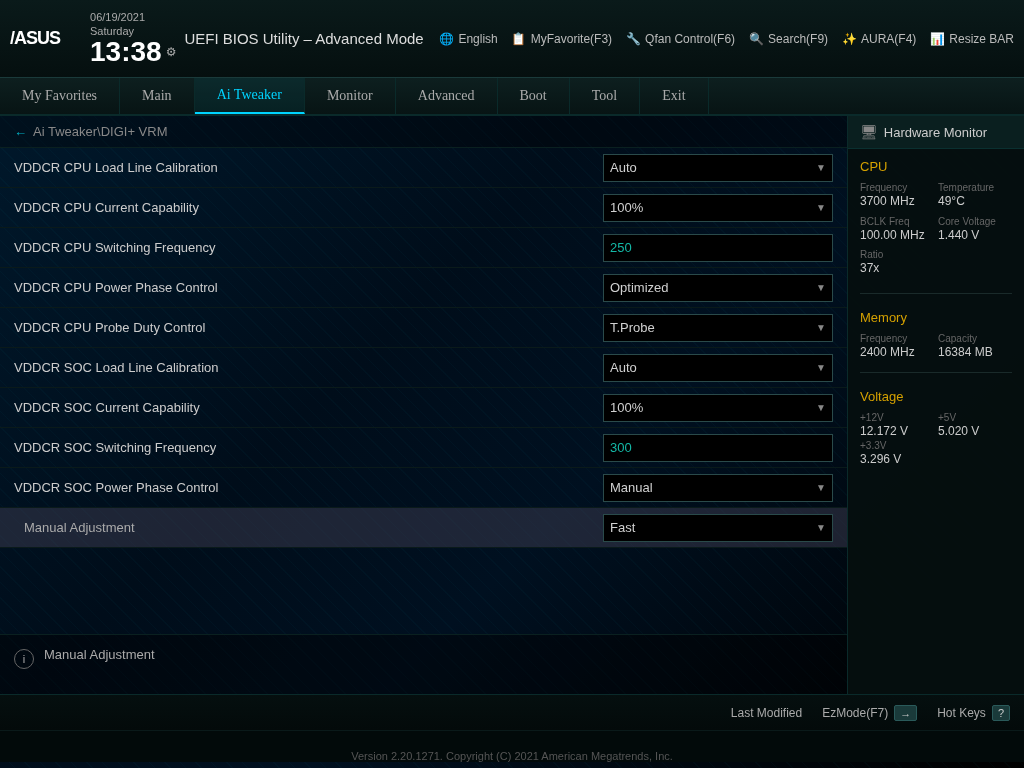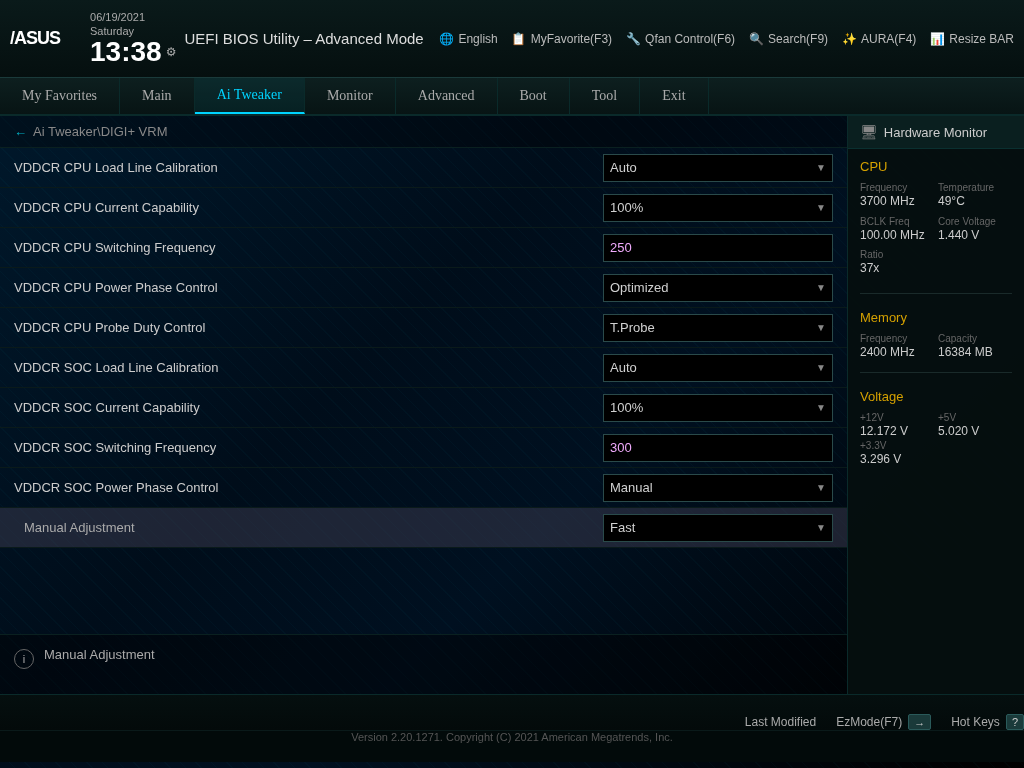--- a/index.html
+++ b/index.html
@@ -198,21 +198,21 @@
       justify-content: space-between;
       cursor: pointer;
     }
     .select-arrow { color: #888; font-size: 10px; }
 
     .input-control {
       width: 100%;
       height: 28px;
       background: #000;
       border: 1px solid #2a4a4a;
-      color: #f0abfc;
+      color: #14b8a6;
       font-size: 13px;
       padding: 0 6px;
       display: flex;
       align-items: center;
     }
 
     
     .info-box {
       padding: 12px 14px;
       display: flex;
@@ -309,22 +309,22 @@
     }
 
     
     .footer {
       position: relative;
       z-index: 10;
       background: linear-gradient(180deg, #050f0f 0%, #030a0a 100%);
       border-top: 1px solid #0a2a2a;
       height: 36px;
       display: flex;
-      align-items: flex-end;
-      padding: 0 0;
+      align-items: center;
+      padding: 0 14px;
     }
     .footer-left {
       display: flex;
       gap: 20px;
       margin-left: auto;
     }
     .footer-item {
       display: flex;
       align-items: center;
       gap: 6px;
@@ -340,21 +340,21 @@
       border-radius: 2px;
       color: #ccc;
     }
 
     .version-bar {
       position: relative;
       z-index: 10;
       background: #020a0a;
       height: 32px;
       display: flex;
-      align-items: flex-start;
+      align-items: flex-end;
       justify-content: center;
       font-size: 11px;
       color: #555;
       border-top: 1px solid #0a1a1a;
     }
     .header-left {
       display: flex;
       align-items: center;
       gap: 10px;
     }

